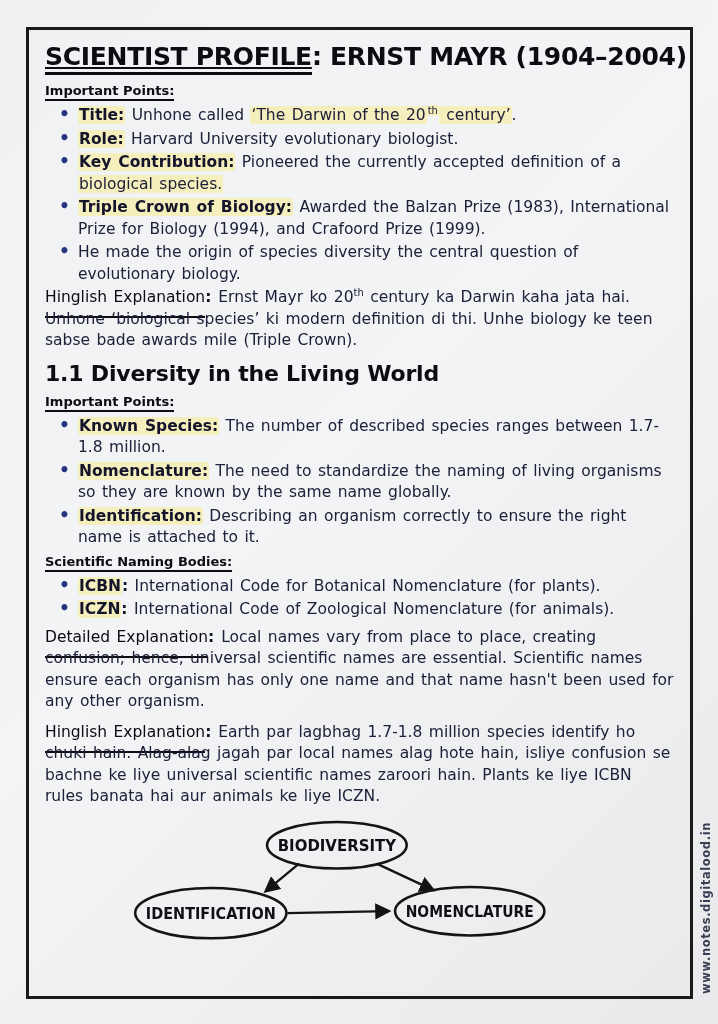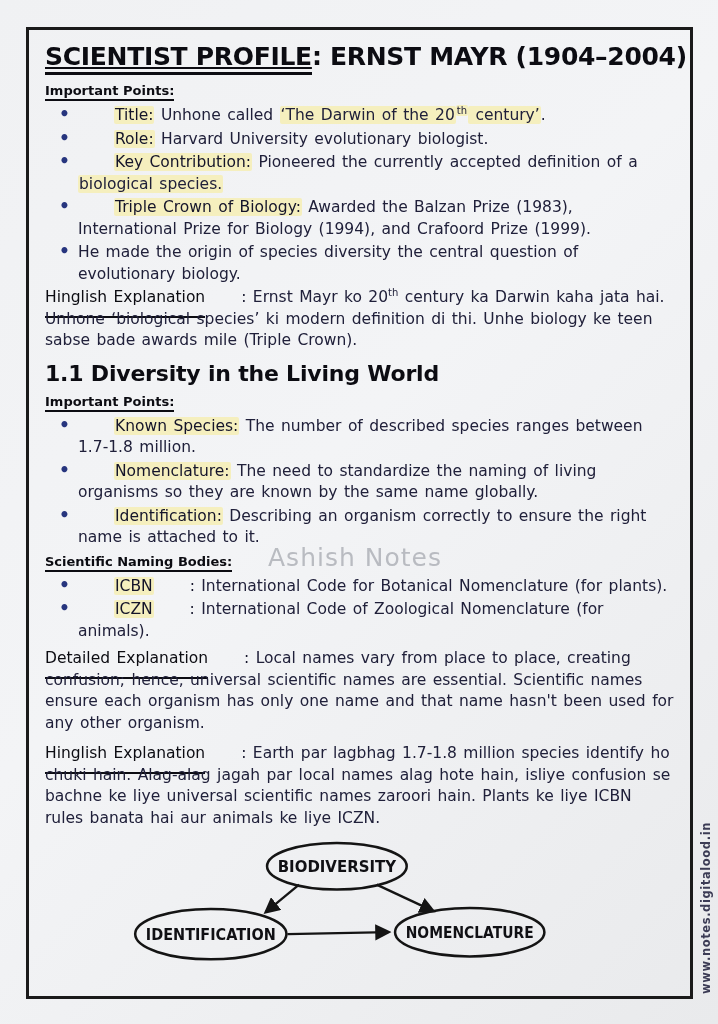--- a/index.html
+++ b/index.html
@@ -30,21 +30,21 @@
   }
   .blist{margin:0 0 2px 0;padding:0;list-style:none;}
   .blist li{
     position:relative;padding-left:33px;margin:0 0 2px 0;
     font-size:15.5px;line-height:21.5px;color:#20203a;word-spacing:1.5px;
   }
   .dot{
     position:absolute;left:14px;top:-1px;
     color:#27357e;font-size:17px;font-weight:700;
   }
-  .b{font-weight:400;color:#14142a;margin-left:36px;}
+  .b{font-weight:700;color:#14142a;}
   .hl{background:#f5efbe;border-radius:2px;padding:0 1px;}
   .para{
     font-size:15.5px;line-height:21.5px;color:#20203a;
     margin:2px 0 9px 0;word-spacing:1.5px;
   }
   .plabel{
     font-weight:400;color:#0c0c12;
     border-bottom:2.5px solid #0c0c12;padding-bottom:10px;
   }
   .sec-heading{
@@ -132,15 +132,14 @@
         <line class="edge" x1="342" y1="46" x2="400" y2="73" marker-end="url(#arrow)"></line>
         <line class="edge" x1="250" y1="97" x2="354" y2="95" marker-end="url(#arrow)"></line>
         <text class="node-label" x="301" y="33" text-anchor="middle" textLength="122" lengthAdjust="spacingAndGlyphs">BIODIVERSITY</text>
         <text class="node-label" x="171" y="103" text-anchor="middle" textLength="134" lengthAdjust="spacingAndGlyphs">IDENTIFICATION</text>
         <text class="node-label" x="438" y="101" text-anchor="middle" textLength="132" lengthAdjust="spacingAndGlyphs">NOMENCLATURE</text>
       </svg>
     </div>
 
   </div>
 
-  <div class="watermark">Ashish Notes</div>
   <div class="side-url">www.notes.digitalood.in</div>
 </div>
 
 </body></html>

